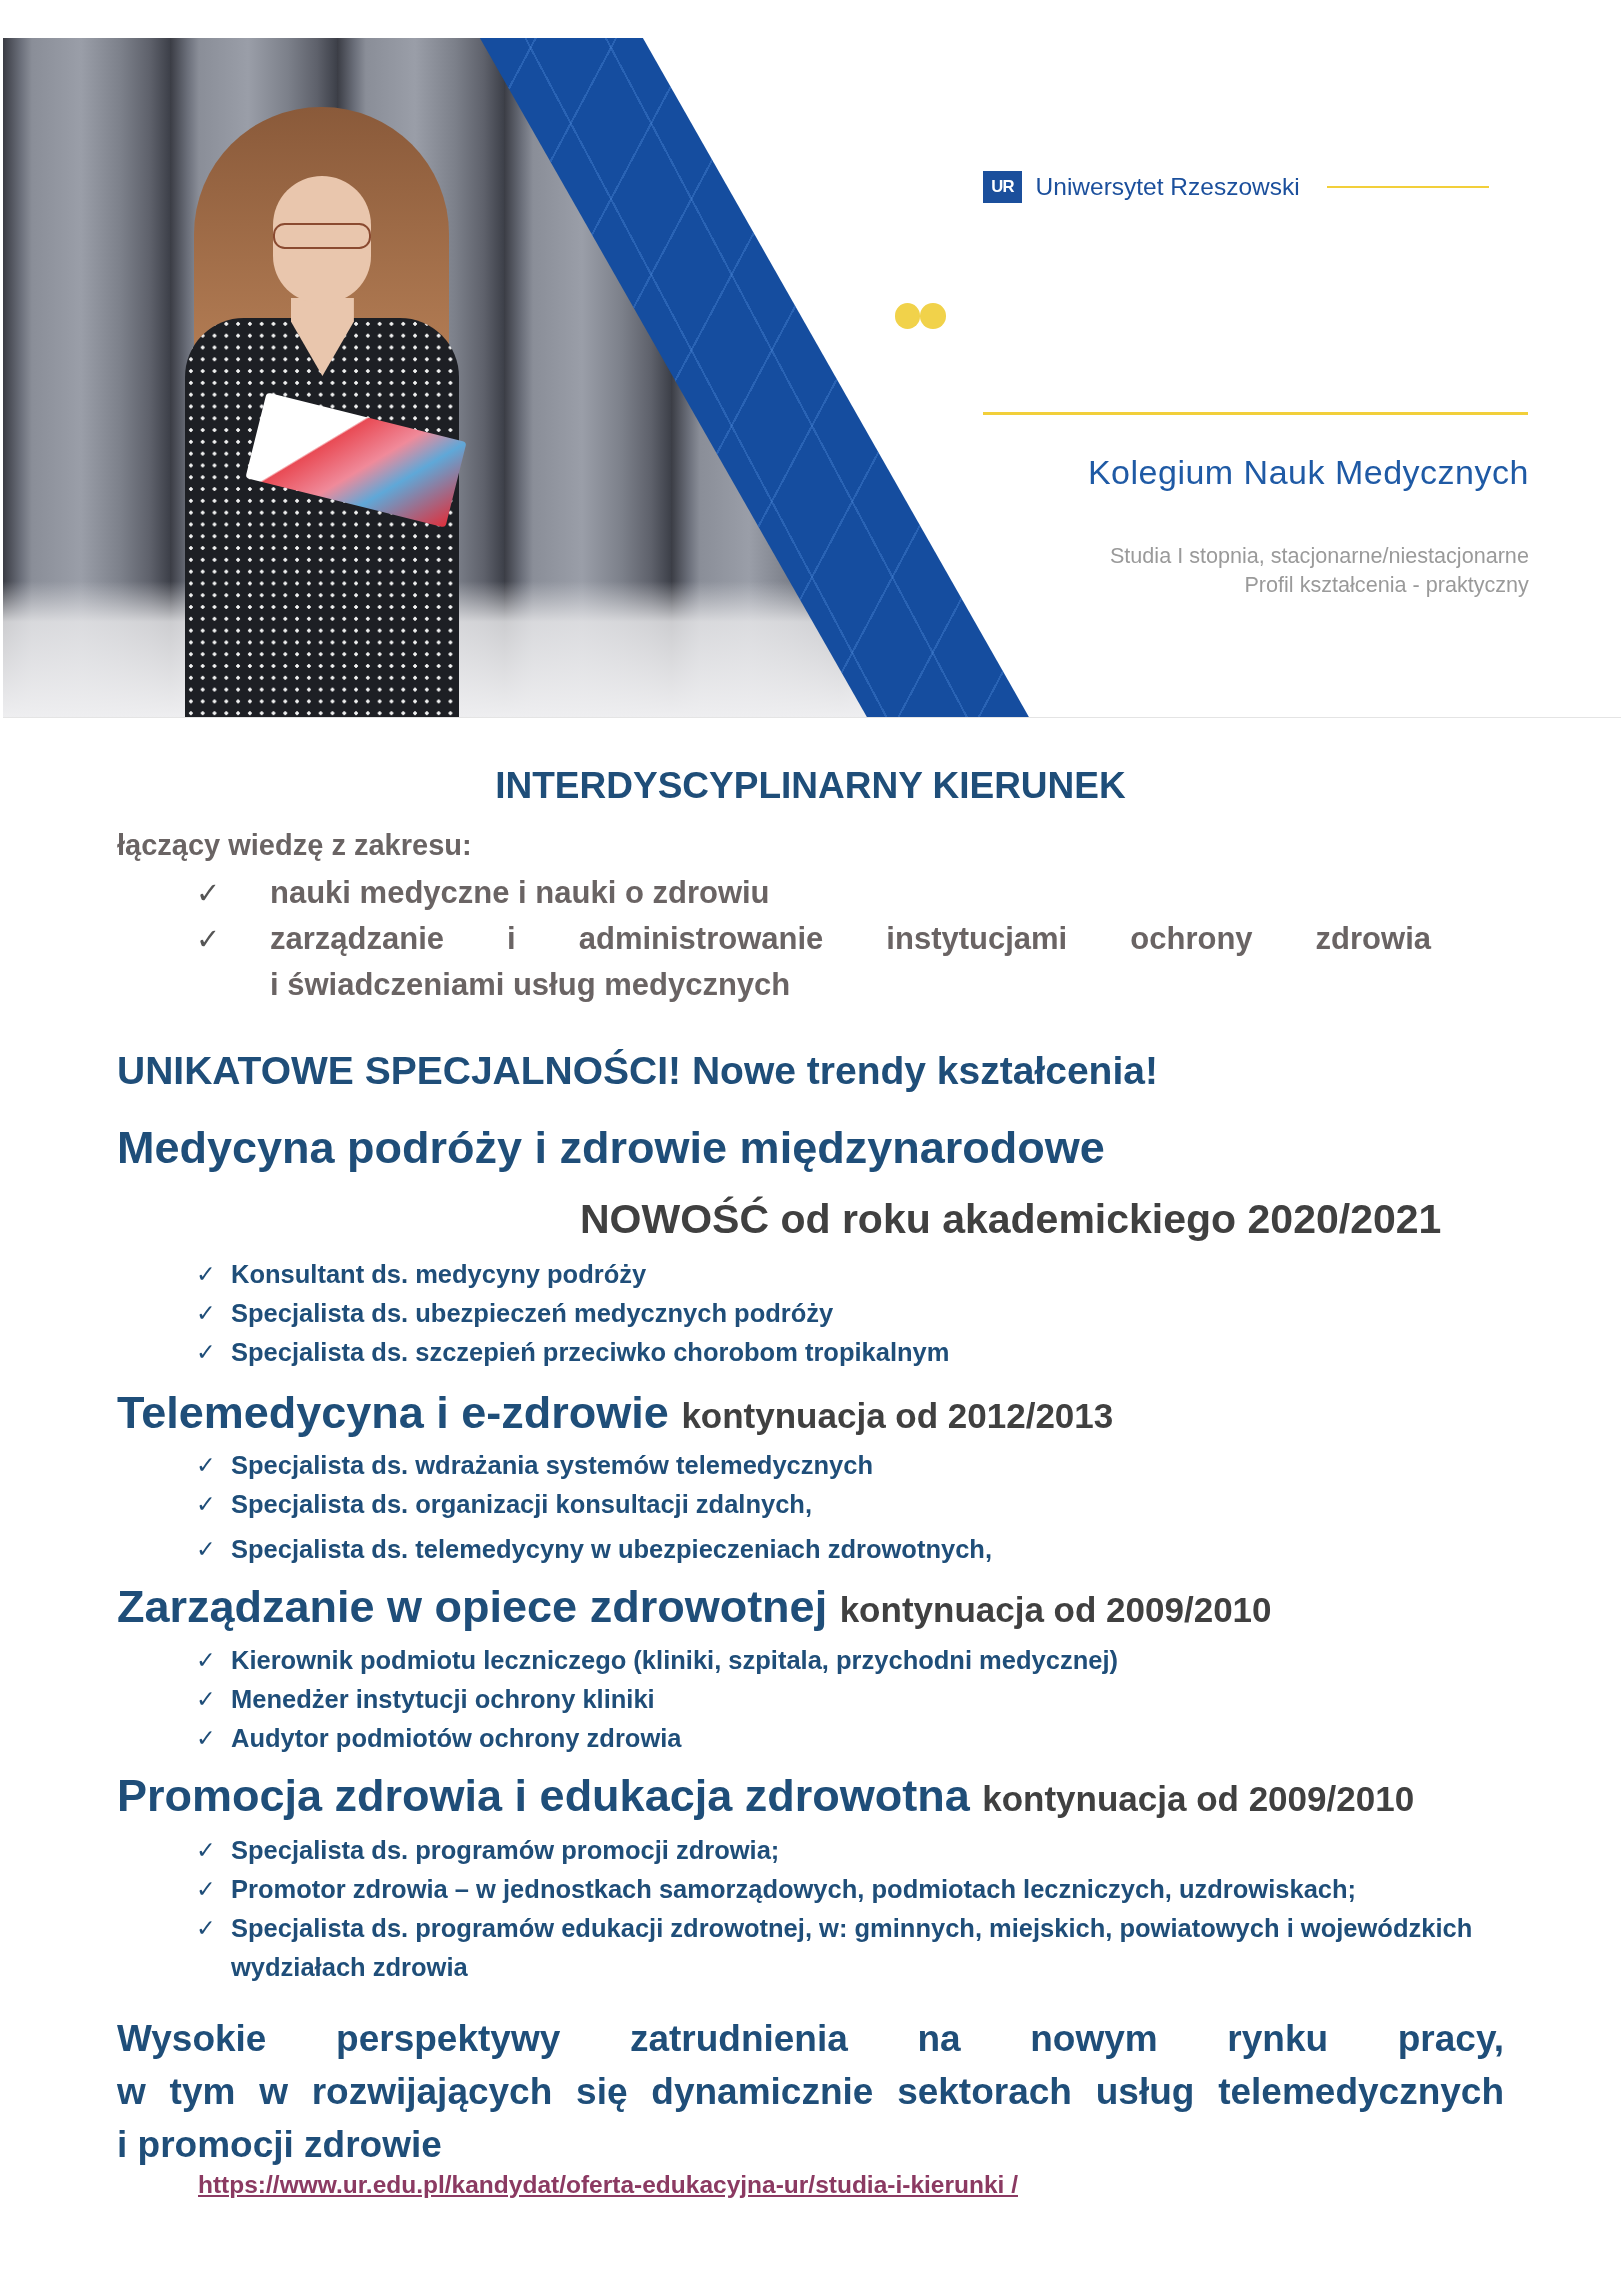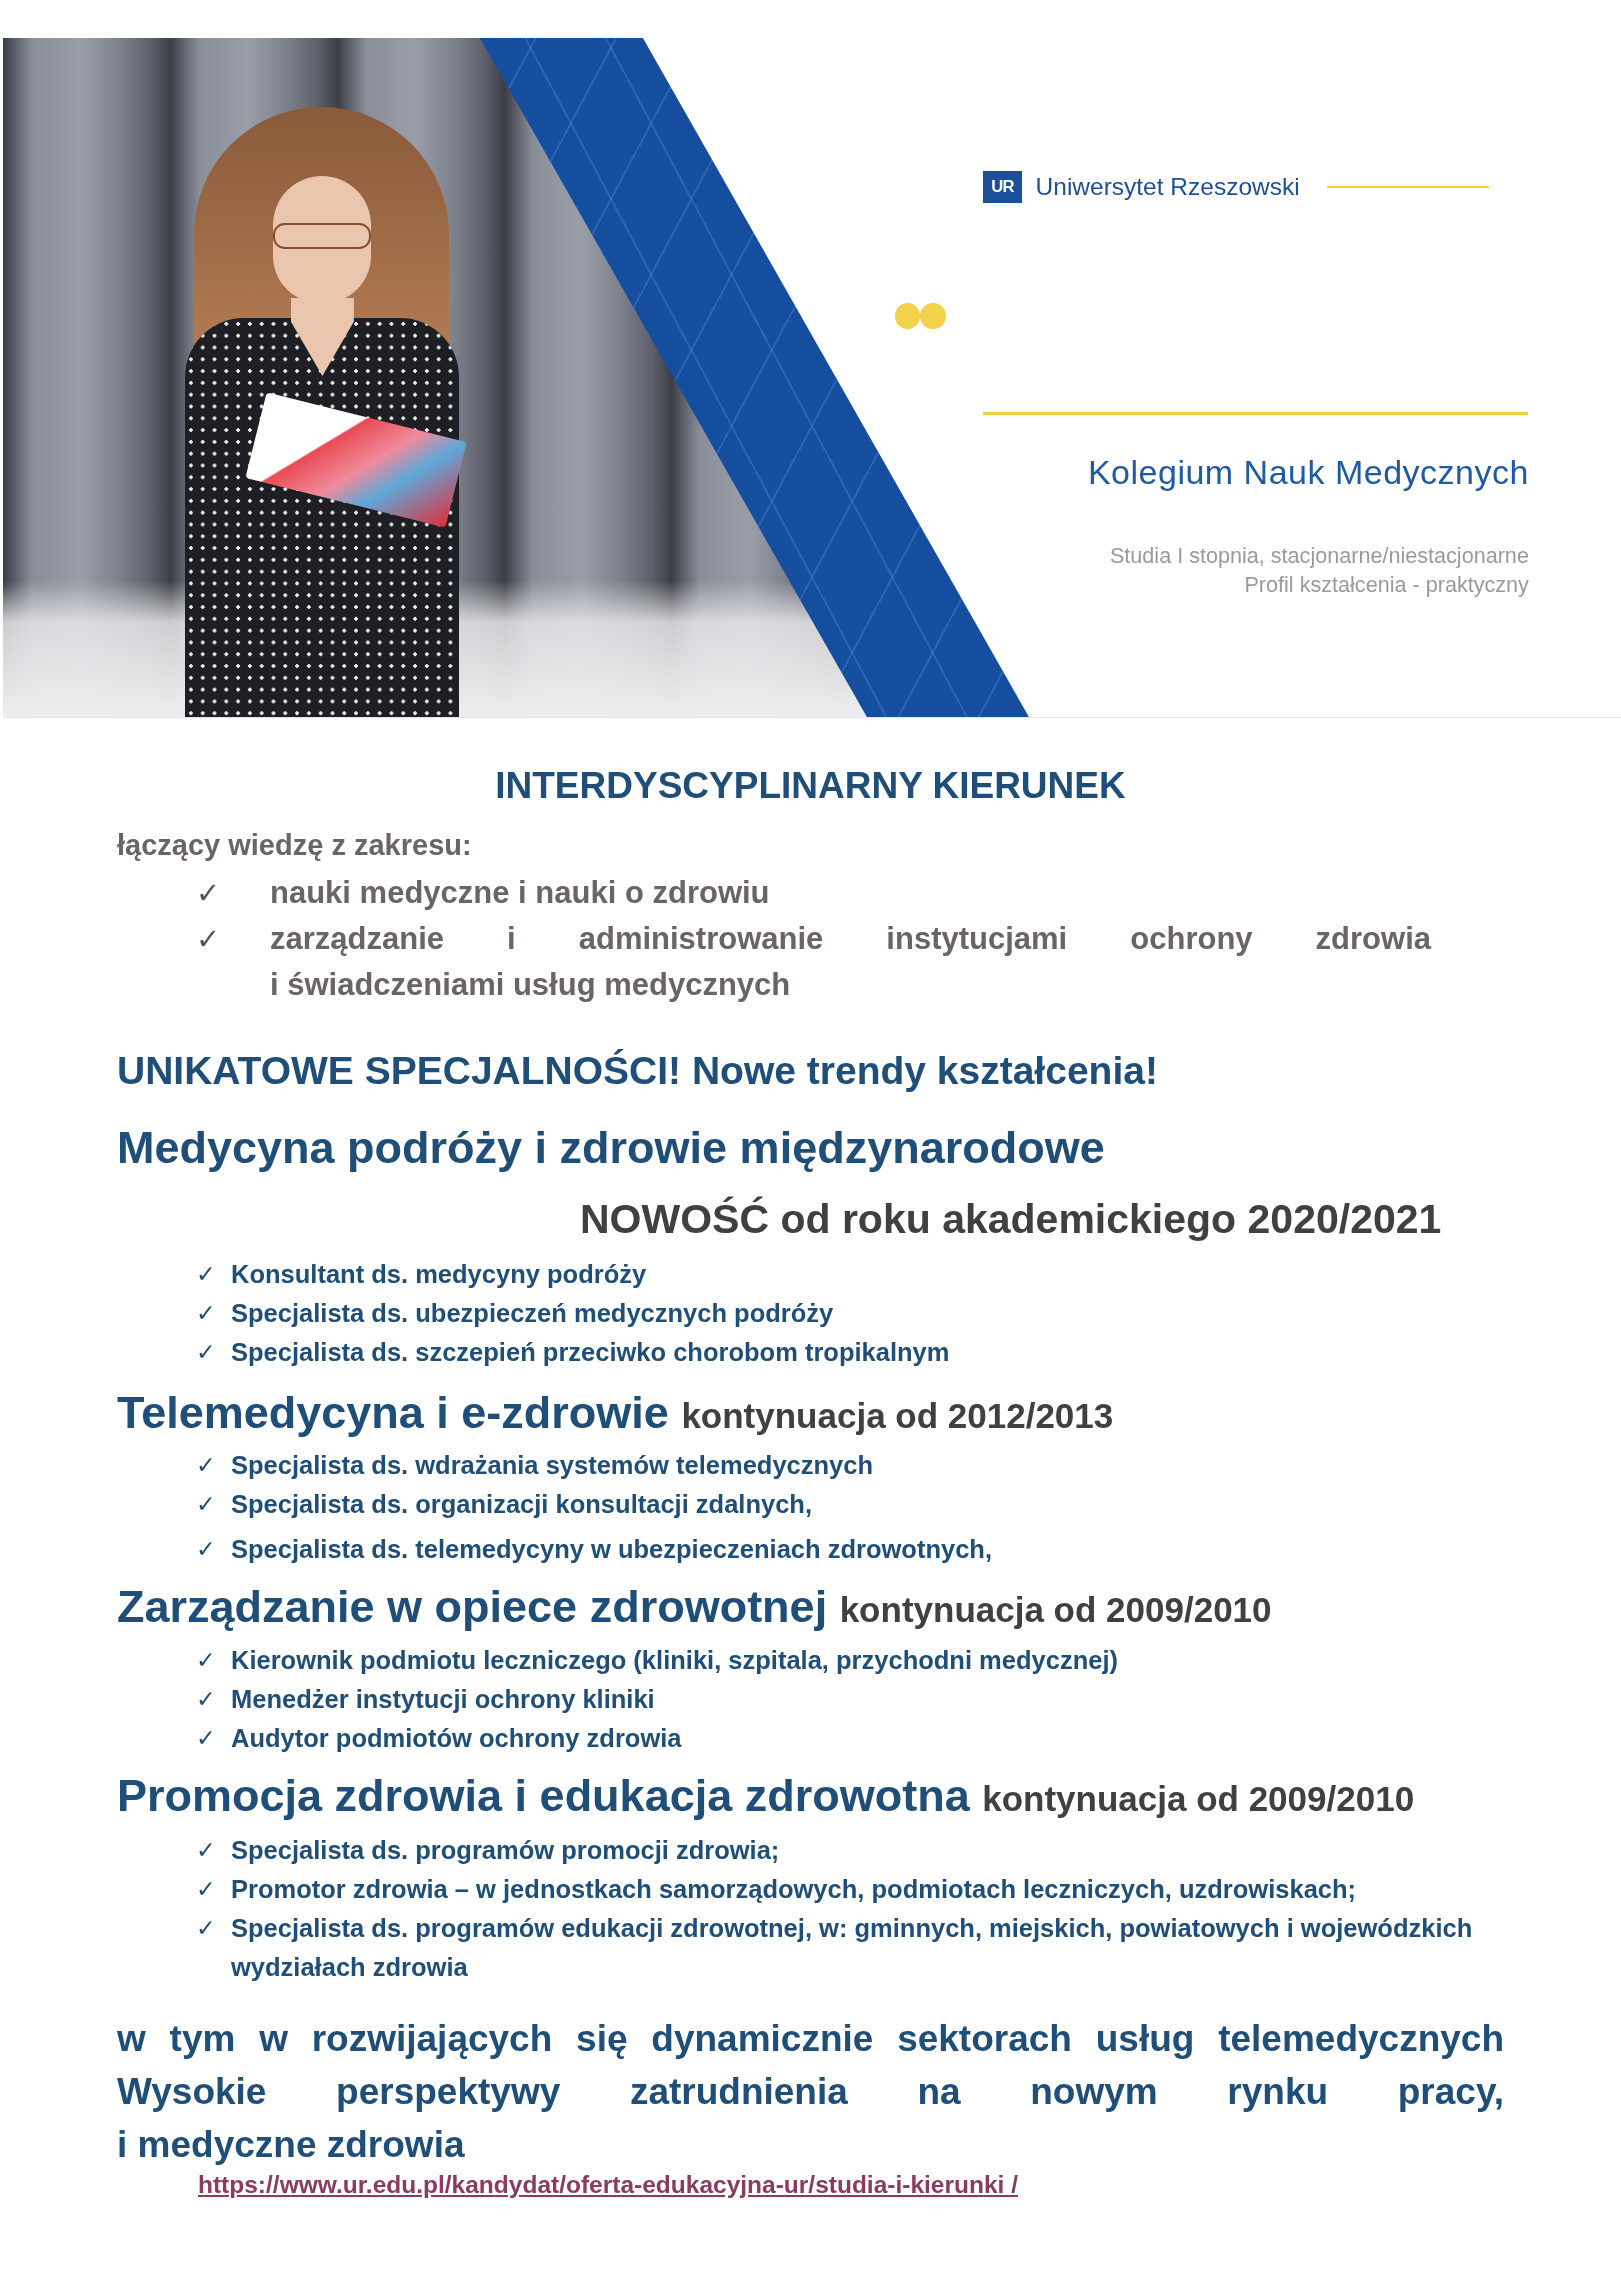--- a/index.html
+++ b/index.html
@@ -165,19 +165,19 @@
   <span class="tag red">kontynuacja od 2009/2010</span>
 </div>
 <div class="jobs navy b" style="top:1831px;">
   <div class="job"><span class="ck">✓</span><span>Specjalista ds. programów promocji zdrowia;</span></div>
   <div class="job"><span class="ck">✓</span><span>Promotor zdrowia – w jednostkach samorządowych, podmiotach leczniczych, uzdrowiskach;</span></div>
   <div class="job"><span class="ck">✓</span><span>Specjalista ds. programów edukacji zdrowotnej, w: gminnych, miejskich, powiatowych i wojewódzkich</span></div>
   <div class="job"><span>wydziałach zdrowia</span></div>
 </div>
 
 <div class="persp navy b">
+  <span class="l">Wysokie perspektywy zatrudnienia na nowym rynku pracy,</span>
   <span class="l">w tym w rozwijających się dynamicznie sektorach usług telemedycznych</span>
-  <span class="l">Wysokie perspektywy zatrudnienia na nowym rynku pracy,</span>
-  <span class="l last">i medyczne zdrowia</span>
+  <span class="l last">i promocji zdrowie</span>
 </div>
 
 <a class="link b">https://www.ur.edu.pl/kandydat/oferta-edukacyjna-ur/studia-i-kierunki /</a>
 
 
 </body></html>

